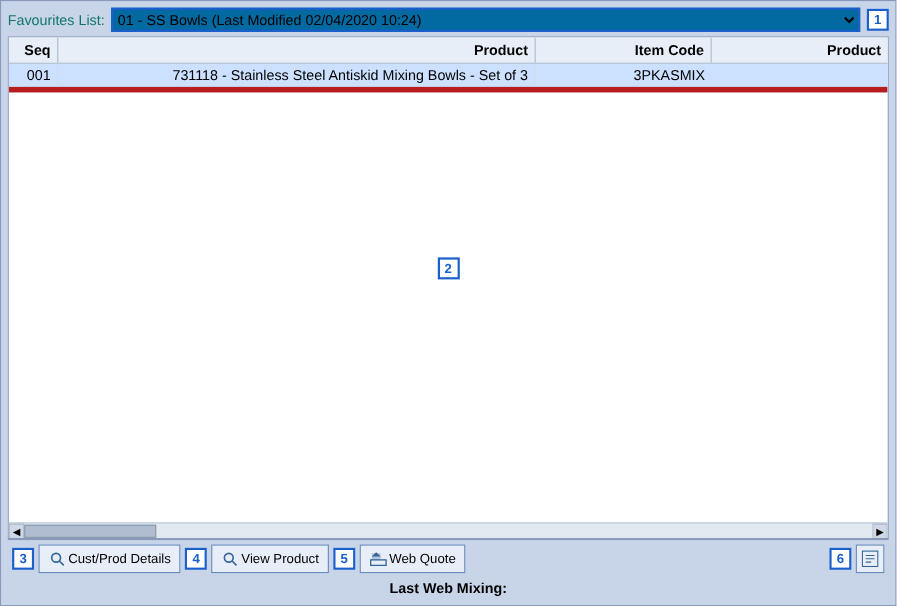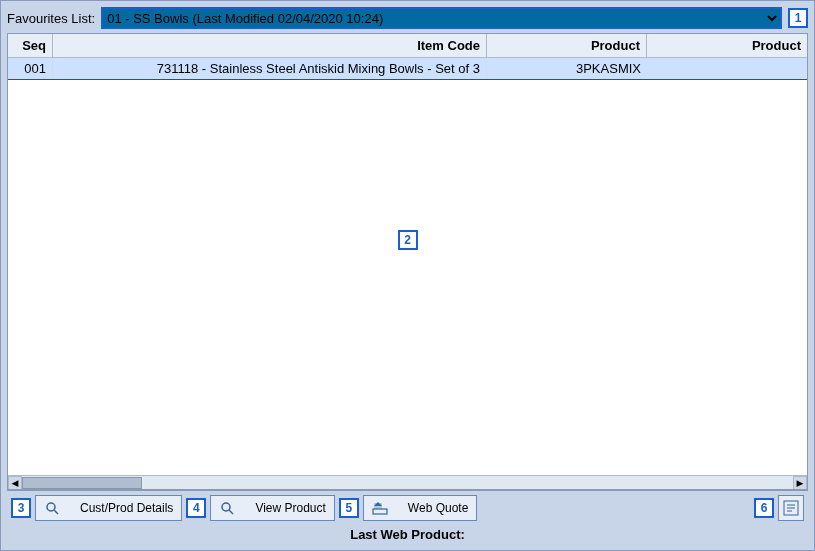--- a/index.html
+++ b/index.html
@@ -22,21 +22,21 @@
     }
     .favourites-bar {
       display: flex;
       align-items: center;
       margin-bottom: 4px;
       gap: 6px;
     }
     .favourites-label {
       white-space: nowrap;
       font-size: 13px;
-      color: #000000;
+      color: #0f766e;
     }
     .favourites-select {
       flex: 1;
       height: 22px;
       font-size: 13px;
       border: 2px solid #1a5fcb;
       background: #0369a1;
       padding: 0 0;
       cursor: pointer;
     }
@@ -66,21 +66,21 @@
     .table-header-cell:last-child { border-right: none; }
     .table-body {
       flex: 1;
       overflow-y: auto;
       overflow-x: hidden;
     }
     .table-row {
       display: grid;
       grid-template-columns: 45px 1fr 160px 160px;
       min-height: 22px;
-      border-bottom: 1px solid #b91c1c;
+      border-bottom: 5px solid #b91c1c;
     }
     .table-row.selected {
       background: #cce0ff;
     }
     .table-cell {
       padding: 3px 6px;
       font-size: 13px;
       color: #000;
       border-right: 1px solid #d0dce8;
       overflow: hidden;
@@ -127,21 +127,21 @@
       display: flex;
       align-items: center;
       padding: 4px 4px;
       background: #c8d4e8;
       gap: 4px;
       border-top: 1px solid #8899bb;
     }
     .toolbar-btn {
       display: flex;
       align-items: center;
-      gap: 20px;
+      gap: 2px;
       padding: 3px 8px;
       background: #e8eef8;
       border: 1px solid #6688bb;
       cursor: pointer;
       font-size: 12px;
       color: #000;
       height: 26px;
     }
     .btn-icon {
       width: 16px;
@@ -194,22 +194,22 @@
   <div class="favourites-bar">
     <span class="favourites-label">Favourites List:</span>
     <select class="favourites-select"><option>01 - SS Bowls (Last Modified 02/04/2020 10:24)</option></select>
     <div class="badge">1</div>
   </div>
 
   <div class="main-panel">
 
     <div class="table-header">
       <div class="table-header-cell">Seq</div>
+      <div class="table-header-cell">Product</div>
       <div class="table-header-cell">Item Code</div>
-      <div class="table-header-cell">Product</div>
       <div class="table-header-cell">Product</div>
     </div>
 
     <div class="table-body">
       <div class="table-row selected">
         <div class="table-cell">001</div>
         <div class="table-cell">731118 - Stainless Steel Antiskid Mixing Bowls - Set of 3</div>
         <div class="table-cell">3PKASMIX</div>
       </div>
 
@@ -271,16 +271,16 @@
       <svg width="16" height="16" viewBox="0 0 16 16">
         <rect x="1" y="1" width="14" height="14" fill="none" stroke="#336699" stroke-width="1"></rect>
         <line x1="4" y1="5" x2="12" y2="5" stroke="#336699" stroke-width="1"></line>
         <line x1="4" y1="8" x2="12" y2="8" stroke="#336699" stroke-width="1"></line>
         <line x1="4" y1="11" x2="9" y2="11" stroke="#336699" stroke-width="1"></line>
       </svg>
     </div>
   </div>
 
   <div class="status-bar">
-    <span>Last Web Product:</span>
+    <span>Last Web Mixing:</span>
   </div>
 
 </div>
 
 </body></html>

